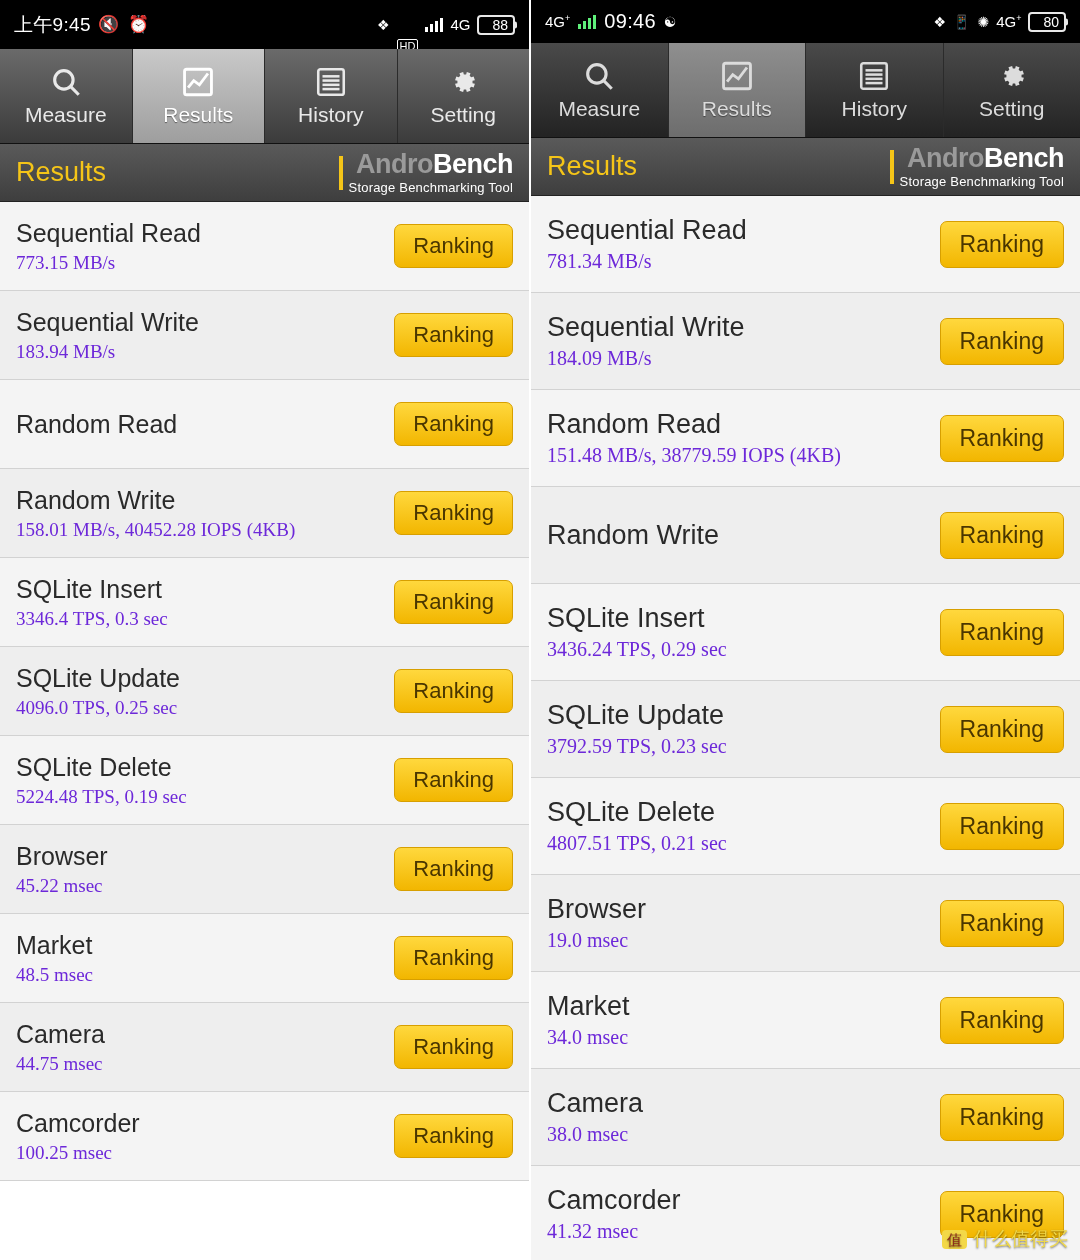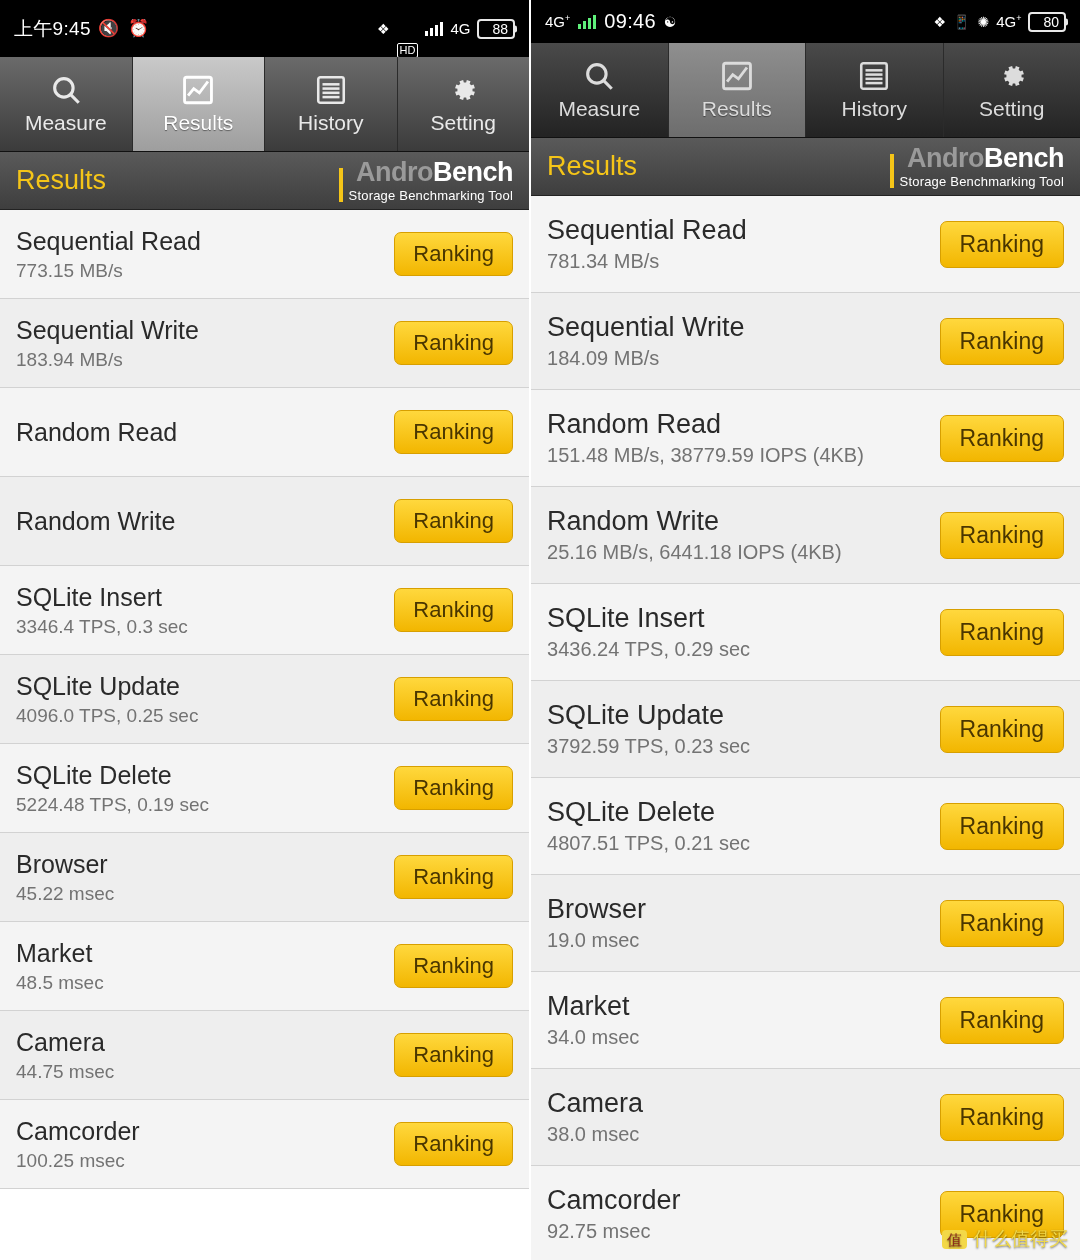--- a/index.html
+++ b/index.html
@@ -6,21 +6,21 @@
   html,body { width:1080px; height:1260px; background:#fff;
               font-family:"Liberation Sans", sans-serif; overflow:hidden; }
   .screenshot { position:relative; width:1080px; height:1260px; display:flex; }
 
   
   .panel { position:relative; height:1260px; overflow:hidden; background:#fff; }
   .panel.left  { width:530px; }
   .panel.right { width:550px; }
 
   
-  .statusbar { height:57px; background:#000; color:#fff; display:flex;
+  .statusbar { height:49px; background:#000; color:#fff; display:flex;
                align-items:center; padding:0 14px; font-size:19px; }
   .panel.right .statusbar { height:43px; font-size:20px; }
   .sb-left { display:flex; align-items:center; gap:8px; }
   .sb-right { display:flex; align-items:center; gap:7px; margin-left:auto; }
   .sb-time { letter-spacing:.3px; }
   .batt { border:2px solid #e8e8e8; border-radius:4px; padding:1px 5px 1px 13px;
           font-size:14px; line-height:1; position:relative; }
   .batt::after { content:""; position:absolute; right:-4px; top:50%;
                  transform:translateY(-50%); width:3px; height:7px;
                  background:#e8e8e8; border-radius:0 2px 2px 0; }
@@ -54,34 +54,34 @@
   
   .titlebar { height:58px; background:linear-gradient(#5a5a5a,#3e3e3e);
               display:flex; align-items:center; padding:0 16px;
               border-bottom:1px solid #222; }
   .titlebar .ttl { color:#f5c518; font-size:27px; }
   .brand { margin-left:auto; text-align:right; line-height:1; }
   .brand .b1 { font-size:27px; font-weight:bold; letter-spacing:-.5px; }
   .brand .b1 .grey { color:#9a9a9a; }
   .brand .b1 .wht  { color:#ffffff; }
   .brand .b2 { font-size:13px; color:#fff; letter-spacing:.2px; margin-top:3px; }
-  .brand-wrap { display:flex; align-items:flex-end; gap:6px; margin-left:auto; }
+  .brand-wrap { display:flex; align-items:center; gap:6px; margin-left:auto; }
   .brand-bar { width:4px; height:34px; background:#f5c518; }
 
   
   .rows { background:#f3f3f3; }
   .row { display:flex; align-items:center; padding:0 16px;
          border-bottom:1px solid #d2d2d2; background:#f4f4f4; }
   .panel.left  .row { height:89px; }
   .panel.right .row { height:97px; }
   .row:nth-child(even) { background:#eeeeee; }
   .row .texts { display:flex; flex-direction:column; justify-content:center; gap:4px; }
   .row .name { color:#2a2a2a; font-size:25px; }
   .panel.right .row .name { font-size:27px; }
-  .row .val  { color:#737373; font-size:19px; }
+  .row .val  { color:#6d28d9; font-size:19px;font-family:Liberation Serif, serif; }
   .panel.right .row .val { font-size:20px; }
   .rank { margin-left:auto; background:linear-gradient(#ffd83d,#f2b600);
           border:1px solid #d79f00; border-radius:7px; color:#4a3600;
           font-size:22px; padding:10px 18px; line-height:1; }
   .panel.right .rank { font-size:23px; padding:11px 19px; }
 
   
   .watermark { position:absolute; right:12px; bottom:8px; display:flex;
                align-items:center; gap:6px; color:#f0d84a; font-size:19px;
                text-shadow:0 1px 2px rgba(0,0,0,.6); }
@@ -186,20 +186,21 @@
       </div>
       <div class="row">
         <div class="texts">
           <span class="name">Random Read</span>
         </div>
         <div class="rank">Ranking</div>
       </div>
       <div class="row">
         <div class="texts">
           <span class="name">Random Write</span>
+          <span class="val">158.01 MB/s, 40452.28 IOPS (4KB)</span>
         </div>
         <div class="rank">Ranking</div>
       </div>
       <div class="row">
         <div class="texts">
           <span class="name">SQLite Insert</span>
           <span class="val">3346.4 TPS, 0.3 sec</span>
         </div>
         <div class="rank">Ranking</div>
       </div>
@@ -344,21 +345,20 @@
       <div class="row">
         <div class="texts">
           <span class="name">Random Read</span>
           <span class="val">151.48 MB/s, 38779.59 IOPS (4KB)</span>
         </div>
         <div class="rank">Ranking</div>
       </div>
       <div class="row">
         <div class="texts">
           <span class="name">Random Write</span>
-          <span class="val">25.16 MB/s, 6441.18 IOPS (4KB)</span>
         </div>
         <div class="rank">Ranking</div>
       </div>
       <div class="row">
         <div class="texts">
           <span class="name">SQLite Insert</span>
           <span class="val">3436.24 TPS, 0.29 sec</span>
         </div>
         <div class="rank">Ranking</div>
       </div>
@@ -393,21 +393,21 @@
       <div class="row">
         <div class="texts">
           <span class="name">Camera</span>
           <span class="val">38.0 msec</span>
         </div>
         <div class="rank">Ranking</div>
       </div>
       <div class="row">
         <div class="texts">
           <span class="name">Camcorder</span>
-          <span class="val">92.75 msec</span>
+          <span class="val">41.32 msec</span>
         </div>
         <div class="rank">Ranking</div>
       </div>
     </div>
 
     <div class="watermark">
       <span class="wm-badge">值</span>
       <span>什么值得买</span>
     </div>
   </div>

